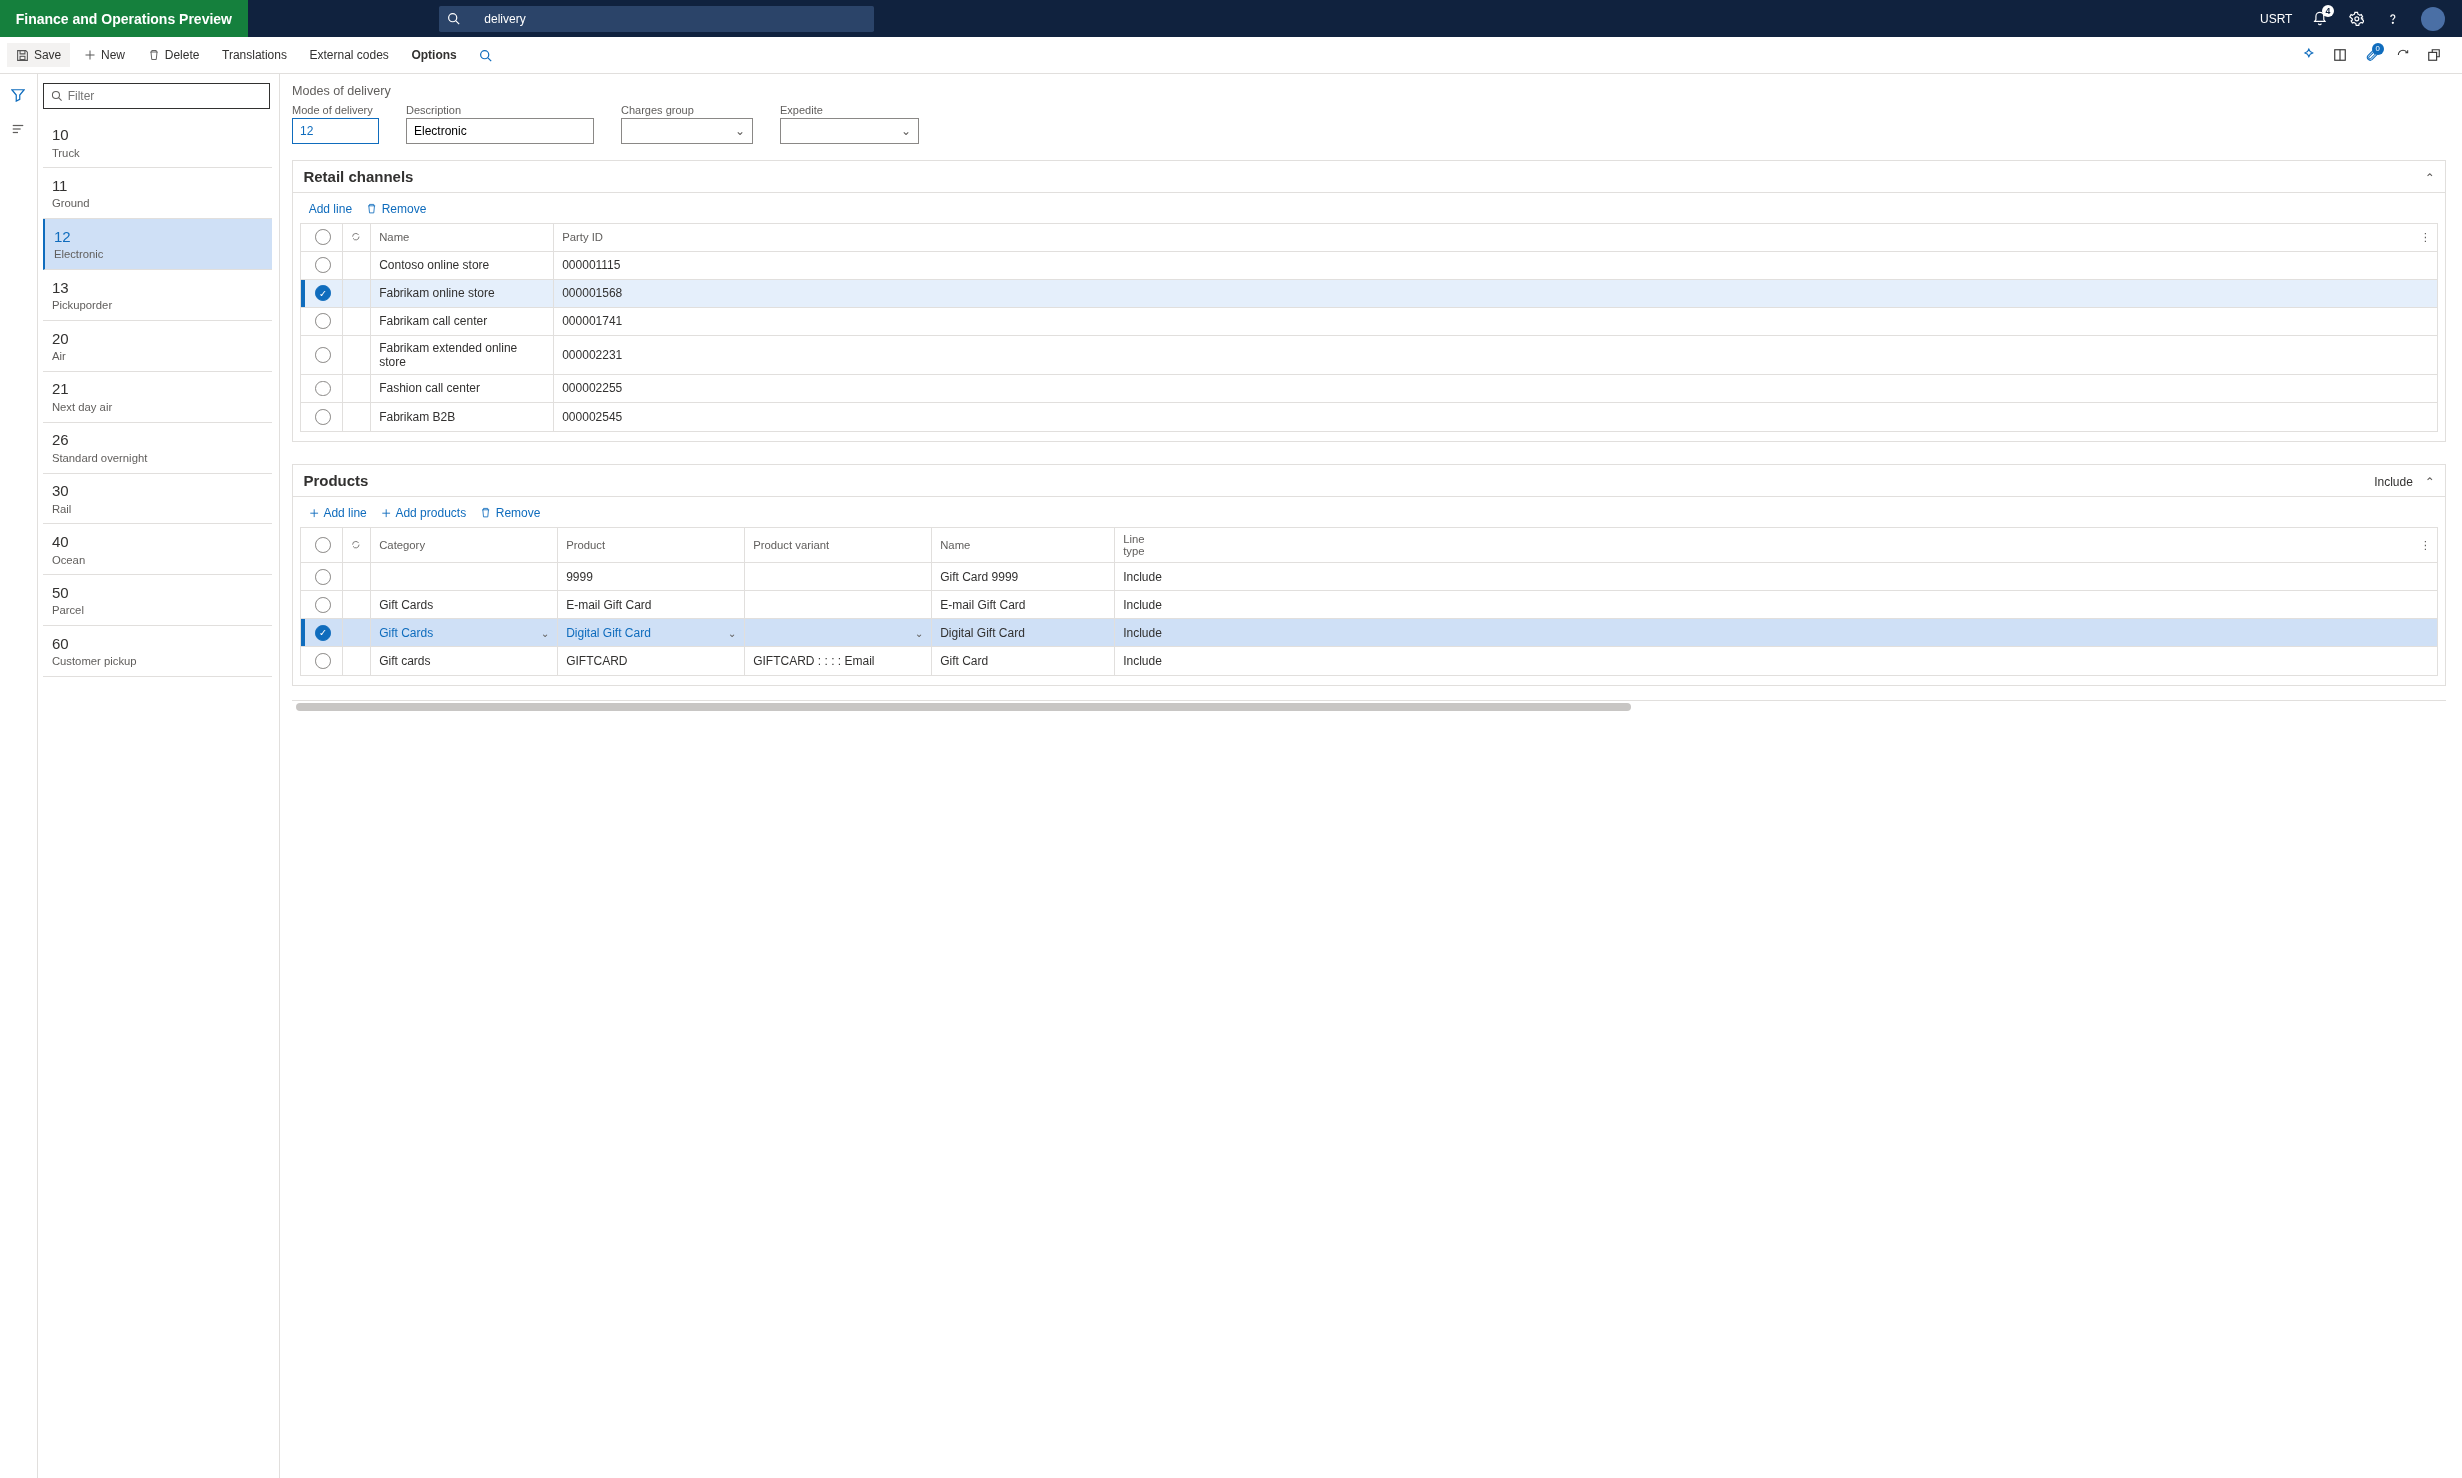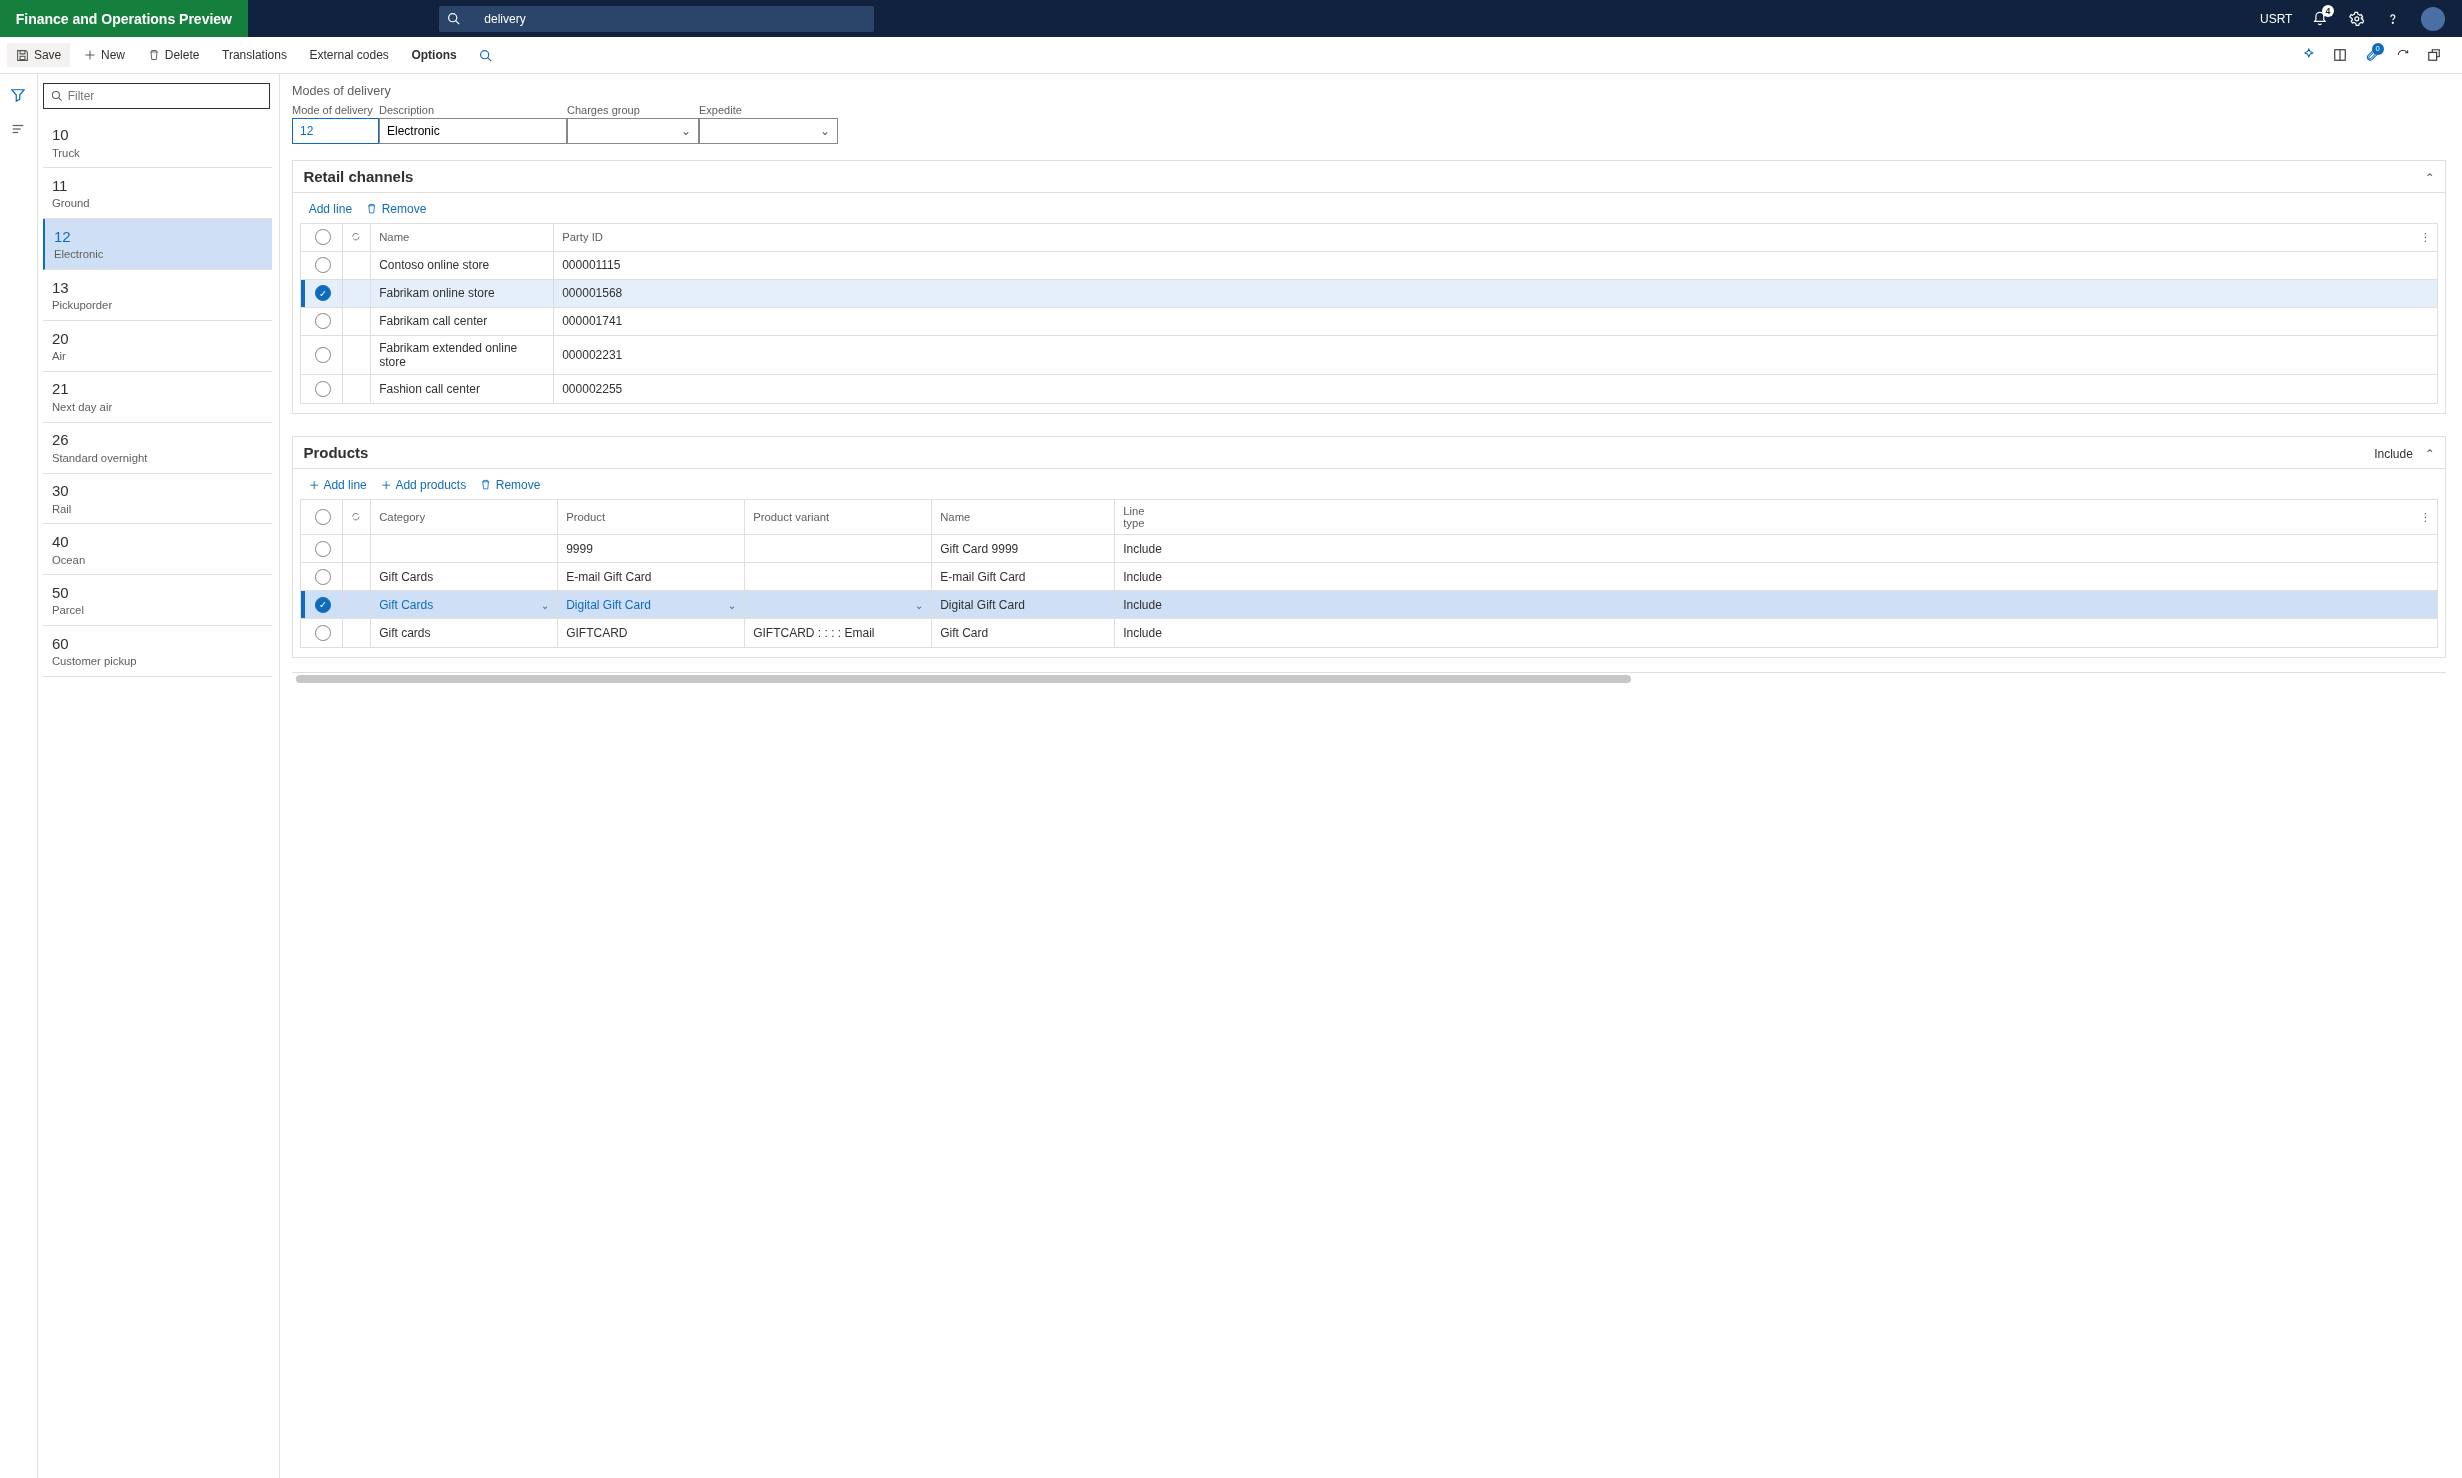--- a/index.html
+++ b/index.html
@@ -38,21 +38,21 @@
   .mode-list::-webkit-scrollbar { width: 10.4px; }
   .mode-list::-webkit-scrollbar-thumb { background: #c8c6c4; border-radius: 5.2px; }
   .mode-item { border-bottom: 0.9px solid #e1dfdd; padding: 8.7px 8.7px 8.7px 8.7px; cursor: pointer; }
   .mode-item .code { font-size: 15px; color: #323130; }
   .mode-item .desc { font-size: 11.3px; color: #605e5c; margin-top: 3.5px; }
   .mode-item.selected { background: #cfe0f6; border-left: 2.6px solid #0f6cbd; }
   .mode-item.selected .code { color: #0f6cbd; font-weight: 400; }
 
   .detail { flex: 1; overflow-y: auto; padding: 10.4px 15.7px 35px 12px; }
   .page-title { font-size: 12.6px; color: #605e5c; margin-bottom: 5.2px; }
-  .form-row { display: flex; gap: 0; margin-top: 3.5px; }
+  .form-row { display: flex; gap: 27px; margin-top: 3.5px; }
   .ffield { display: flex; flex-direction: column; gap: 2.6px; }
   .ffield label { font-size: 11px; color: #605e5c; }
   .finput { border: 0.9px solid #8a8886; height: 26px; padding: 0 7px; font-size: 12px; background: #fff; }
   .finput.selected { border-color: #0f6cbd; color: #0f6cbd; }
   .fselect { border: 0.9px solid #8a8886; height: 26px; padding: 0 7px; font-size: 12px; background: #fff; display: flex; align-items: center; justify-content: flex-end; cursor: pointer; }
   .chev { color: #605e5c; }
   .w-100 { width: 87px; }
   .w-215 { width: 188px; }
   .w-150 { width: 132px; }
   .w-160 { width: 139px; }
@@ -382,20 +382,30 @@
                 <div class="gcell rc-fill noborder"></div>
               </div>
               <div class="grow">
                 <div class="row-marker-spacer"></div>
                 <div class="gcell chk">
                   <span class="chk-circle "></span>
                 </div>
                 <div class="gcell ref"></div>
                 <div class="gcell rc-name">Fashion call center</div>
                 <div class="gcell rc-party noborder">000002255</div>
+                <div class="gcell rc-fill noborder"></div>
+              </div>
+              <div class="grow">
+                <div class="row-marker-spacer"></div>
+                <div class="gcell chk">
+                  <span class="chk-circle "></span>
+                </div>
+                <div class="gcell ref"></div>
+                <div class="gcell rc-name">Fabrikam B2B</div>
+                <div class="gcell rc-party noborder">000002545</div>
                 <div class="gcell rc-fill noborder"></div>
               </div>
             </div>
         </div>
       </div>
     </div>
 
     <div class="section" style="margin-top:22.6px">
       <div class="section-head">
         <span>Products</span>

